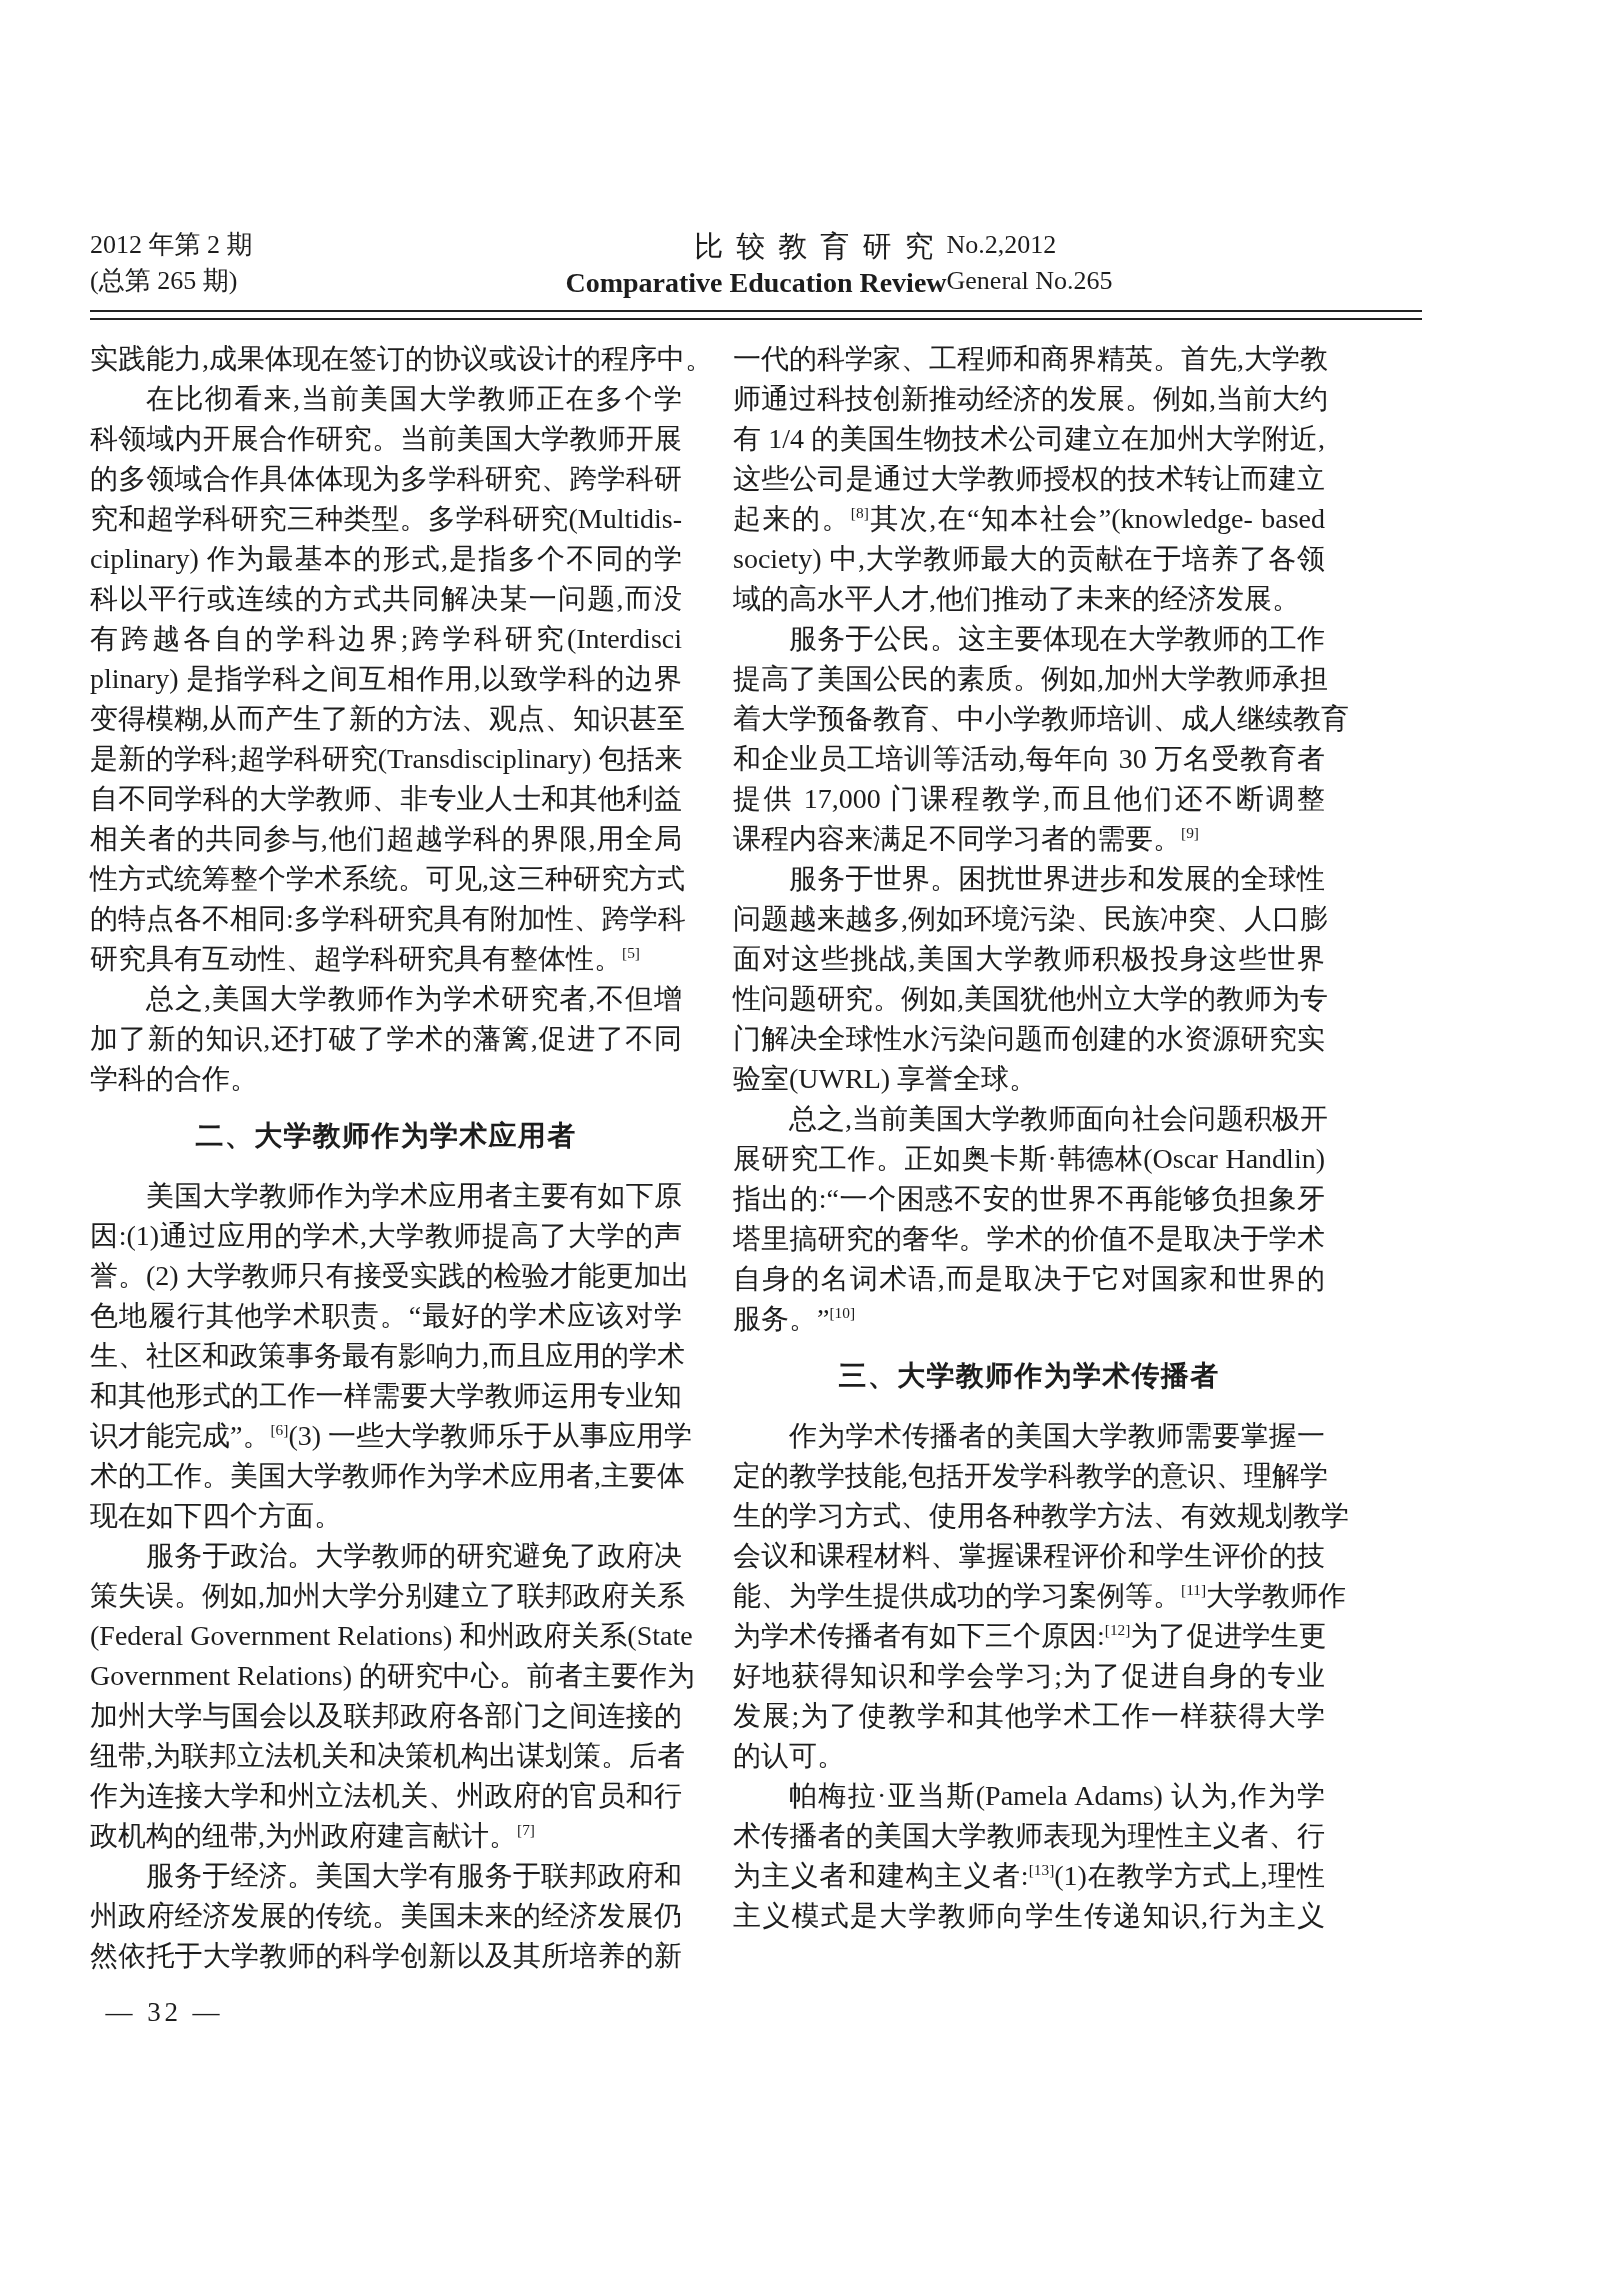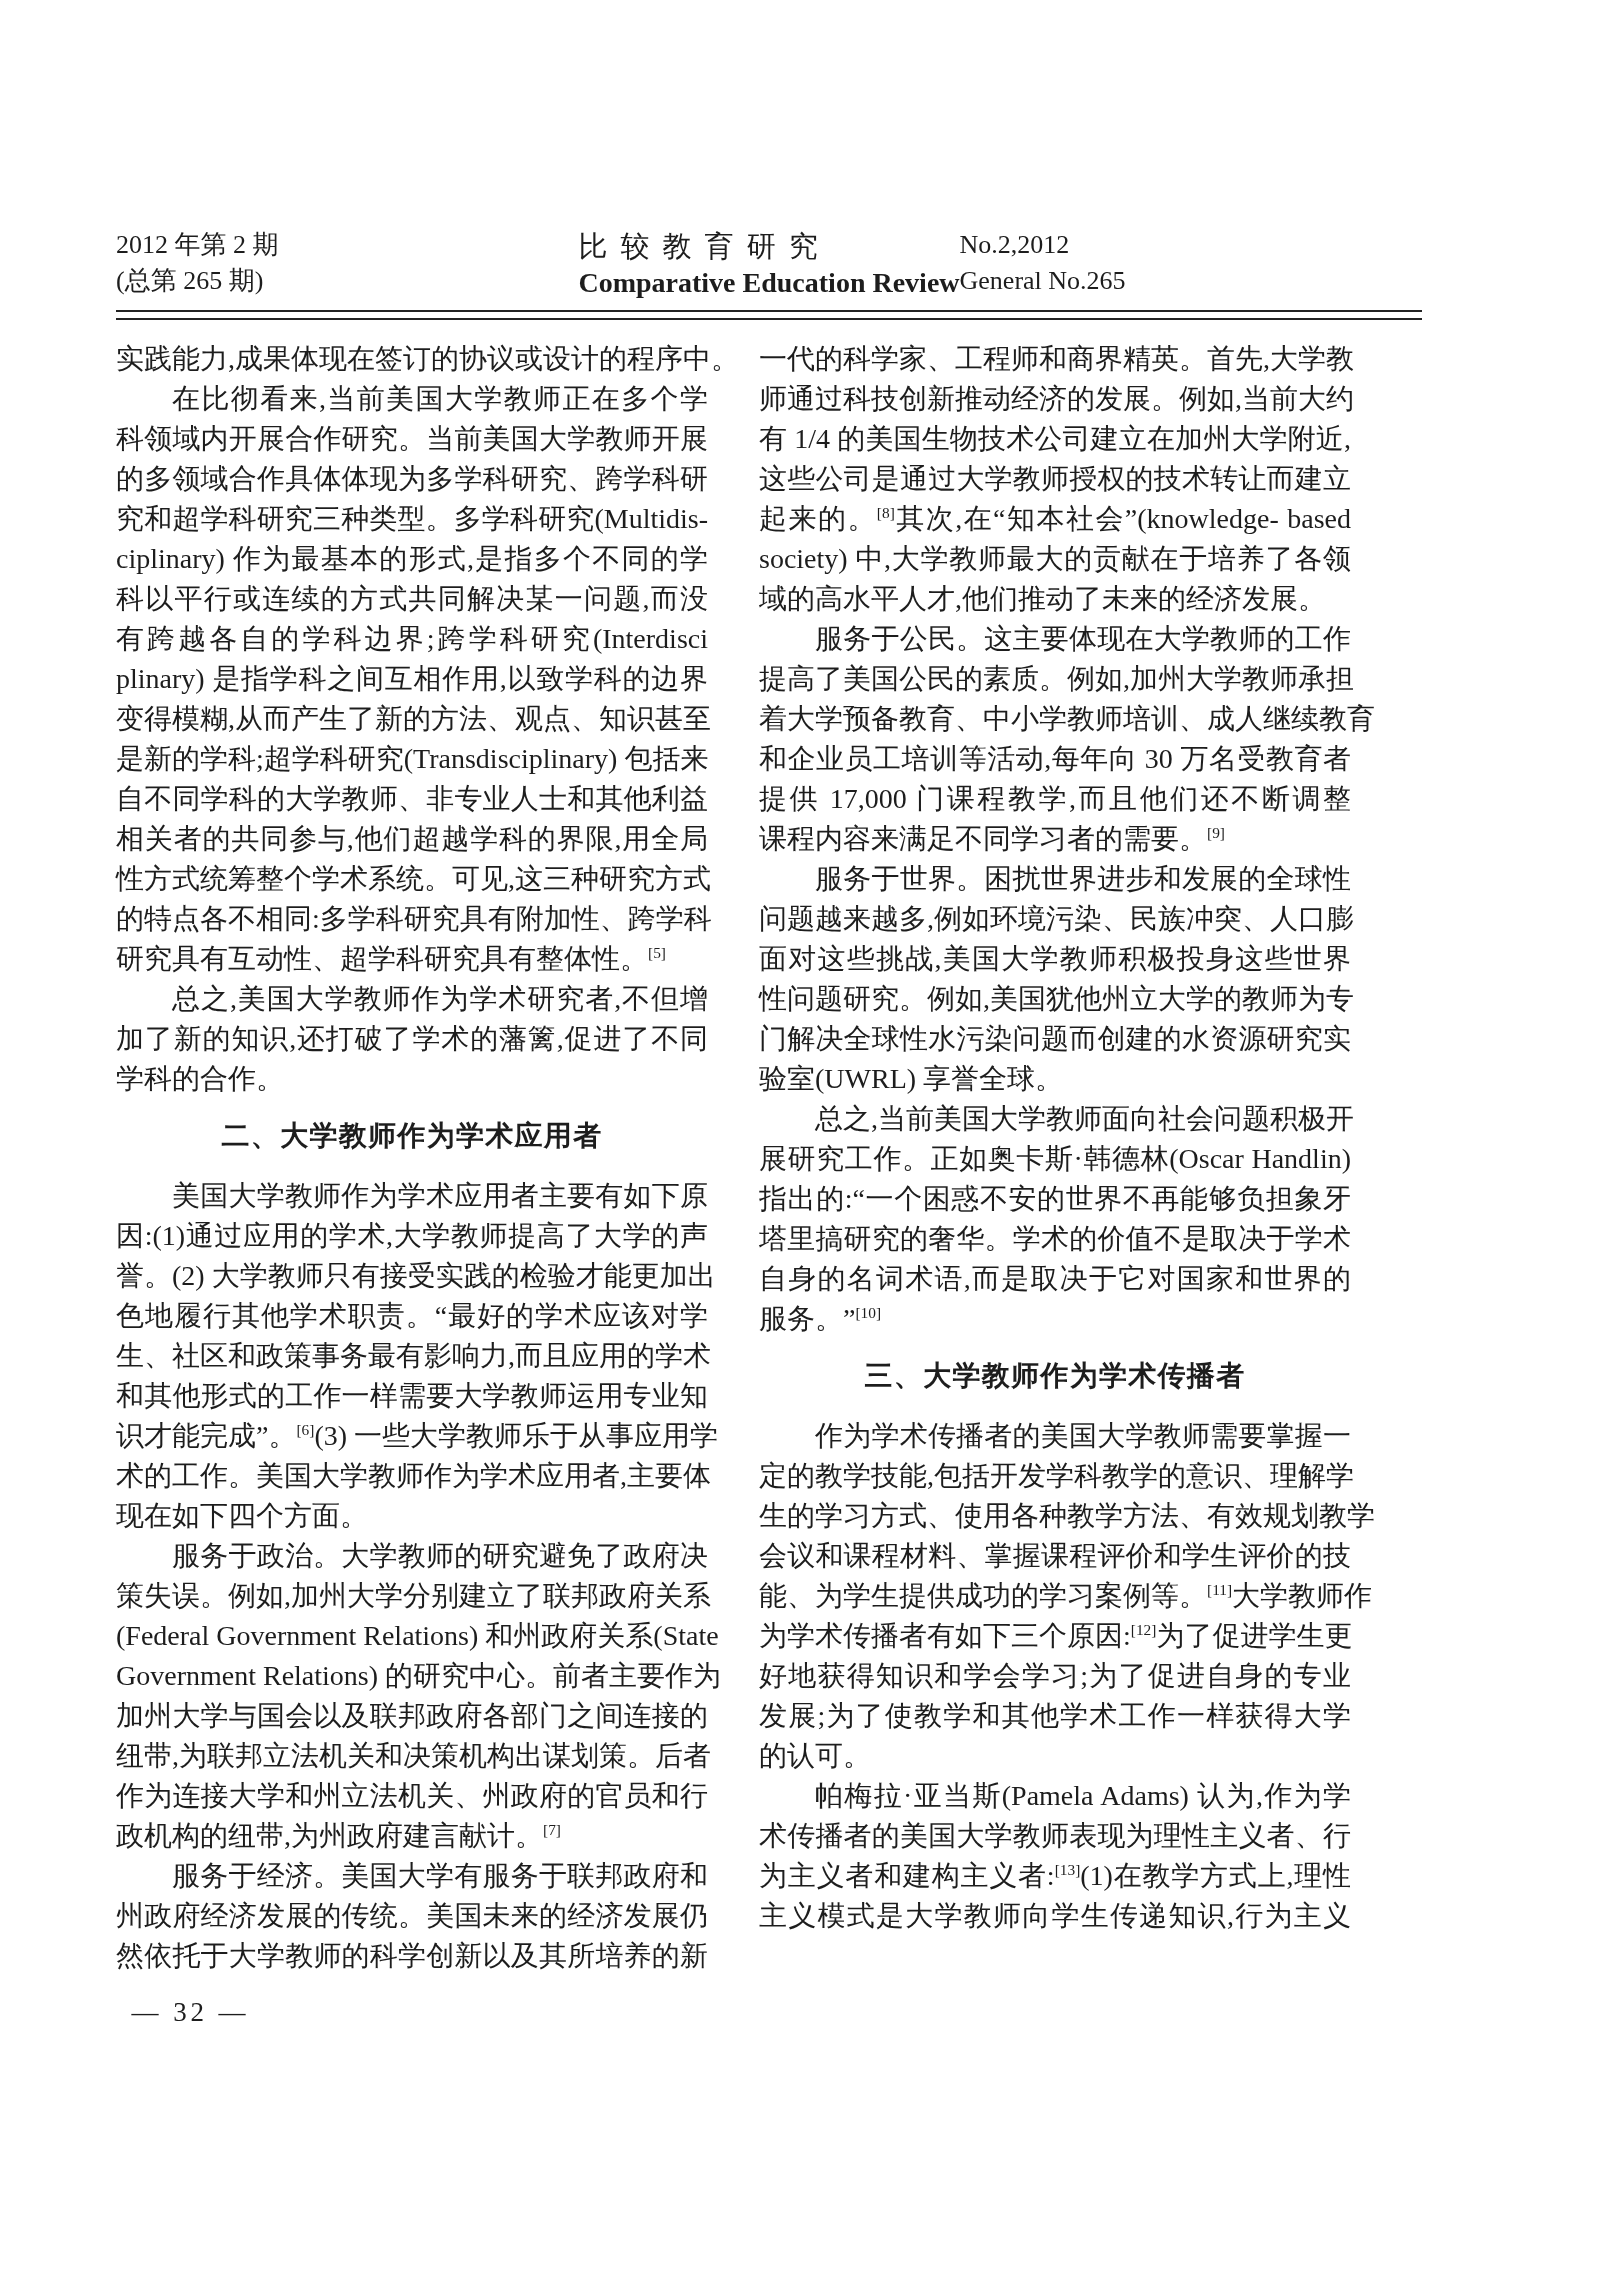--- a/index.html
+++ b/index.html
@@ -11,30 +11,30 @@
     width: 1616px;
     height: 2284px;
     overflow: hidden;
     font-family: "Liberation Serif", "DejaVu Serif", serif;
     color: #1d1d1d;
   }
   .page {
     box-sizing: border-box;
     width: 1616px;
     height: 2284px;
-    padding: 227px 194px 0 116px;
+    padding: 227px 194px 0 90px;
   }
   
   .header {
     display: grid;
     grid-template-columns: 1fr auto 1fr;
     align-items: flex-start;
   }
   .h-left { text-align: left; font-size: 26px; line-height: 36px; }
-  .h-center { text-align: left; }
+  .h-center { text-align: right; }
   .h-right { text-align: left; font-size: 26px; line-height: 36px; }
   .journal-title-cn {
     font-size: 29px;
     line-height: 38px;
     letter-spacing: 0.45em;
     white-space: nowrap;
   }
   .journal-title-en {
     font-size: 28px;
     line-height: 36px;

